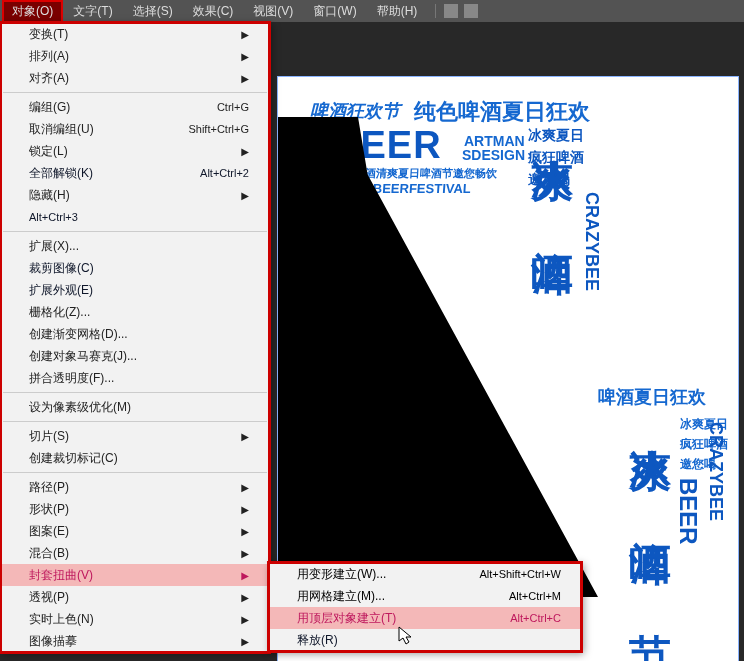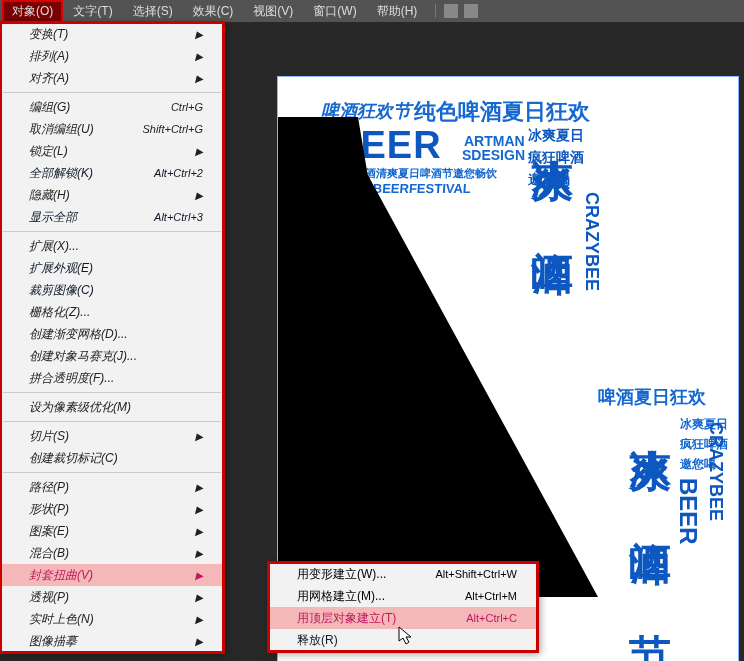--- a/index.html
+++ b/index.html
@@ -37,29 +37,28 @@
 }
 .toolbar-icons { display: flex; gap: 6px; }
 .tiny-icon {
   width: 14px; height: 14px;
   background: #888;
 }
 .dropdown {
   position: absolute;
   top: 22px;
   left: 0;
-  width: 224px;
+  width: 270px;
   background: #f2f2f2;
   color: #222;
   box-shadow: 2px 2px 8px rgba(0,0,0,.4);
   border: 1px solid #888;
   outline: 3px solid #c00;
   outline-offset: -2px;
   z-index: 10;
-  font-style: italic;
 }
 .menu-row {
   display: flex;
   align-items: center;
   height: 22px;
   padding: 0 20px 0 28px;
 }
 .menu-row.disabled { color: #0f172a; }
 .menu-row.highlighted {
   background: #f4b8b8;
@@ -70,21 +69,21 @@
 .menu-arrow { margin-left: 8px; font-size: 10px; }
 .menu-sep {
   height: 1px;
   background: #ccc;
   margin: 3px 2px;
 }
 .submenu {
   position: absolute;
   left: 268px;
   top: 562px;
-  width: 270px;
+  width: 314px;
   background: #f2f2f2;
   border: 1px solid #888;
   box-shadow: 2px 2px 8px rgba(0,0,0,.4);
   outline: 3px solid #c00;
   outline-offset: -2px;
   z-index: 11;
 }
 .canvas-area {
   position: absolute;
   top: 22px;
@@ -135,21 +134,21 @@
 <body>
 
 <div class="canvas-area">
   <div class="art-white"></div>
 
   <div class="ruler-line" style="left:388px;top:380px;width:1px;height:200px"></div>
   <div class="ruler-line" style="left:428px;top:390px;width:1px;height:190px"></div>
   <div class="ruler-line" style="left:468px;top:432px;width:1px;height:148px"></div>
   <div class="ruler-line" style="left:508px;top:474px;width:1px;height:106px"></div>
 
-  <div class="typo" style="left:321px;top:80px;font-size:18px;font-style:italic">啤酒狂欢节</div>
+  <div class="typo" style="left:310px;top:80px;font-size:18px;font-style:italic">啤酒狂欢节</div>
   <div class="typo" style="left:414px;top:78px;font-size:22px">纯色啤酒夏日狂欢</div>
   <div class="typo strong" style="left:300px;top:110px;font-size:28px">疯</div>
   <div class="typo strong" style="left:300px;top:135px;font-size:28px">凉</div>
   <div class="typo strong" style="left:302px;top:160px;font-size:24px">狂</div>
   <div class="typo strong" style="left:332px;top:104px;font-size:38px;letter-spacing:1px">BEER</div>
   <div class="typo" style="left:464px;top:112px;font-size:14px">ARTMAN</div>
   <div class="typo" style="left:462px;top:126px;font-size:14px">SDESIGN</div>
   <div class="typo" style="left:332px;top:146px;font-size:11px;transform:skewX(-3deg)">纯生啤酒清爽夏日啤酒节邀您畅饮</div>
   <div class="typo" style="left:336px;top:160px;font-size:13px;letter-spacing:0;transform:skewX(-4deg)">COLDBEERFESTIVAL</div>
   <div class="typo strong" style="left:528px;top:106px;font-size:14px">冰爽夏日</div>
@@ -215,32 +214,31 @@
     </div>
     <div class="menu-row disabled">
       <span class="menu-label">全部解锁(K)</span>
       <span class="menu-shortcut">Alt+Ctrl+2</span>
     </div>
     <div class="menu-row">
       <span class="menu-label">隐藏(H)</span>
       <span class="menu-arrow">▶</span>
     </div>
     <div class="menu-row disabled">
-      <span class="menu-label">显示全部</span>
       <span class="menu-shortcut">Alt+Ctrl+3</span>
     </div>
     <div class="menu-sep"></div>
     <div class="menu-row">
       <span class="menu-label">扩展(X)...</span>
     </div>
     <div class="menu-row disabled">
+      <span class="menu-label">裁剪图像(C)</span>
+    </div>
+    <div class="menu-row disabled">
       <span class="menu-label">扩展外观(E)</span>
-    </div>
-    <div class="menu-row disabled">
-      <span class="menu-label">裁剪图像(C)</span>
     </div>
     <div class="menu-row">
       <span class="menu-label">栅格化(Z)...</span>
     </div>
     <div class="menu-row">
       <span class="menu-label">创建渐变网格(D)...</span>
     </div>
     <div class="menu-row">
       <span class="menu-label">创建对象马赛克(J)...</span>
     </div>

